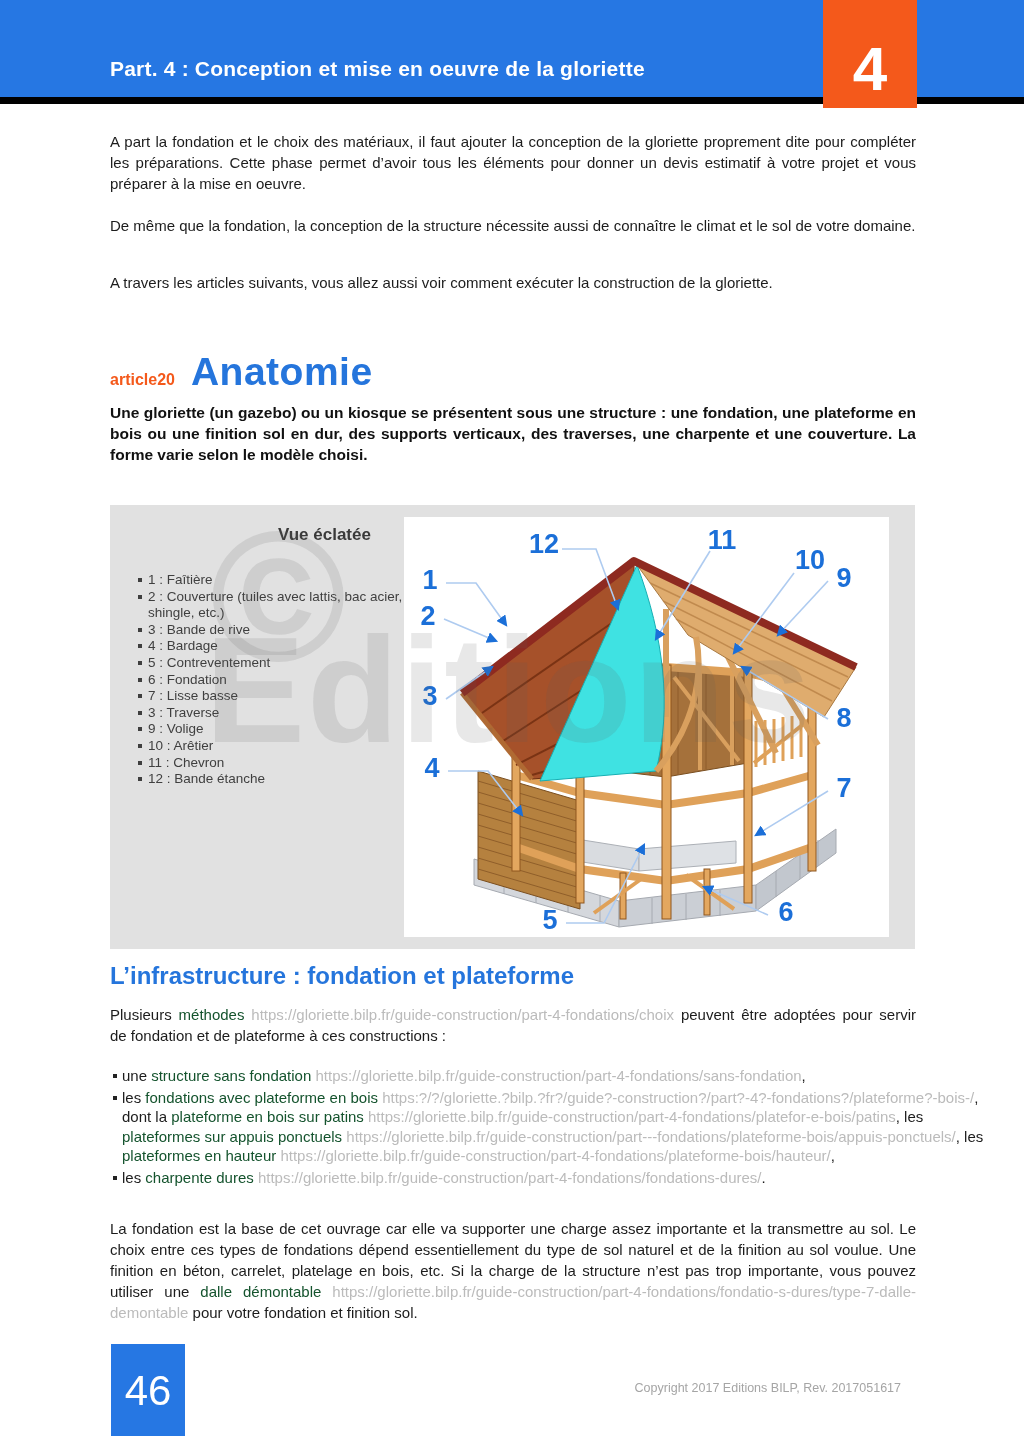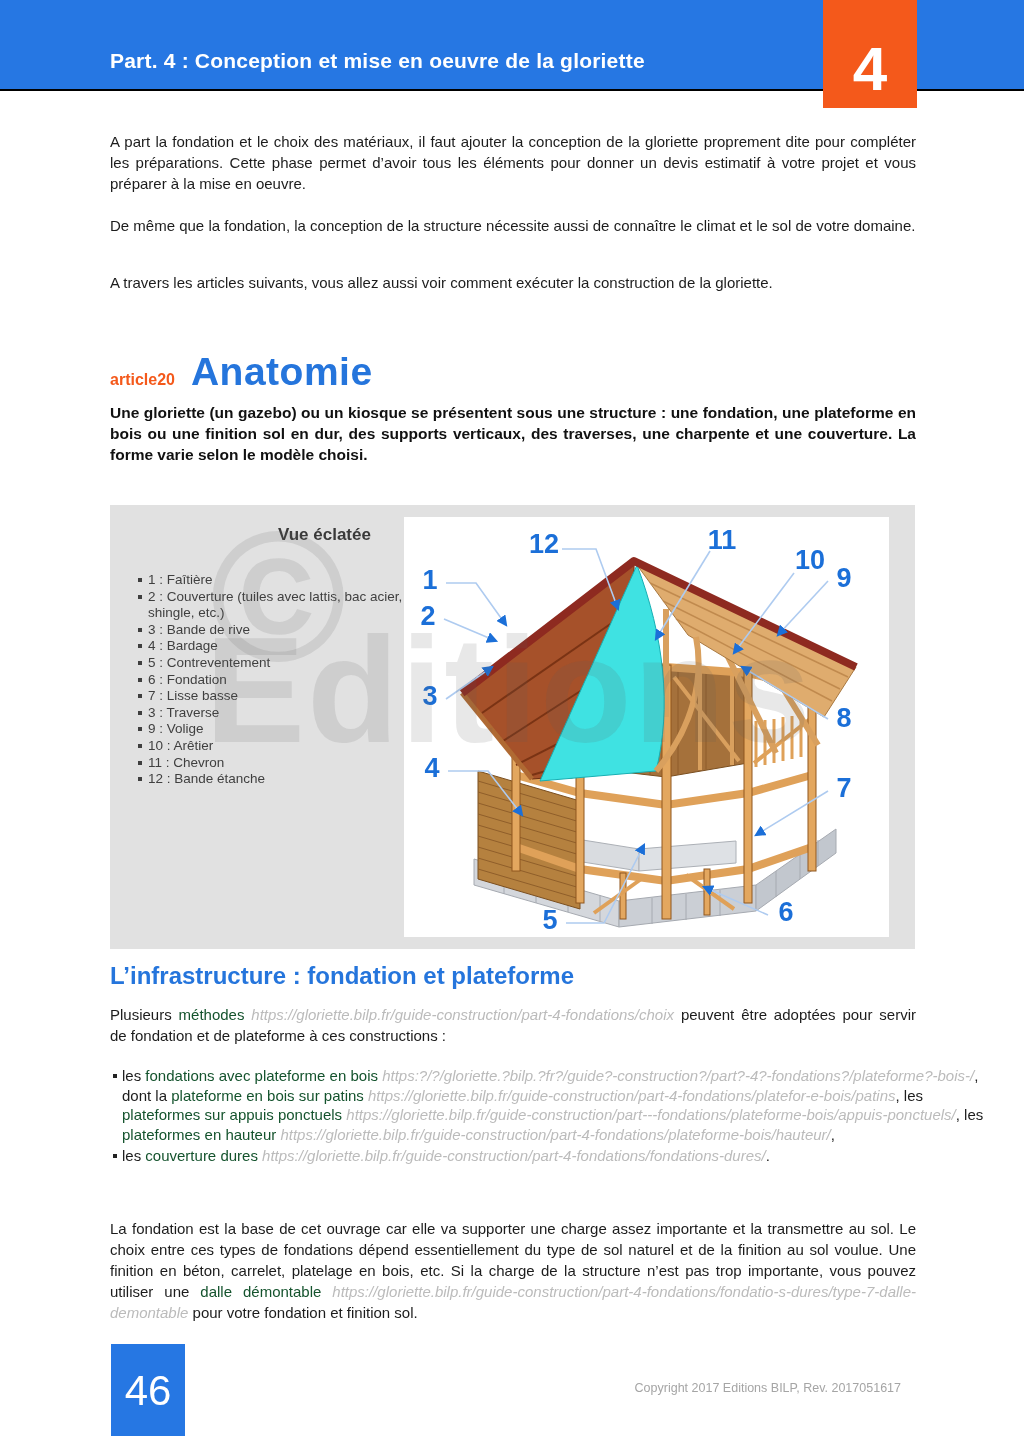--- a/index.html
+++ b/index.html
@@ -1,21 +1,21 @@
 <!DOCTYPE html>
 <html><head>
 <meta charset="utf-8">
 <style>
   html,body{margin:0;padding:0;background:#ffffff;}
   body{width:1024px;height:1436px;position:relative;overflow:hidden;
        font-family:"Liberation Sans",sans-serif;color:#1c1c1c;}
 
   
-  .banner{position:absolute;left:0;top:0;width:1024px;height:91px;
-          background:#2677E3;border-bottom:2px solid #000000;box-sizing:border-box;}
+  .banner{position:absolute;left:0;top:0;width:1024px;height:104px;
+          background:#2677E3;border-bottom:7px solid #000000;box-sizing:border-box;}
   .banner .title{position:absolute;left:110px;bottom:16px;margin:0;
           color:#ffffff;font-size:21px;font-weight:bold;letter-spacing:.2px;}
   .chapter-badge{position:absolute;left:823px;top:0;width:94px;height:108px;
           background:#F4591B;color:#ffffff;font-weight:bold;font-size:62px;line-height:1;
           display:flex;align-items:flex-end;justify-content:center;
           padding-bottom:8px;box-sizing:border-box;}
 
   
   .para{position:absolute;left:110px;width:806px;margin:0;
         font-size:15px;line-height:21px;text-align:justify;color:#1c1c1c;}
@@ -51,21 +51,21 @@
   .section-title{position:absolute;left:110px;top:962px;margin:0;
         color:#2575DC;font-size:24px;font-weight:bold;}
   #p4{top:1004px;}
   .link-list{position:absolute;left:113px;top:1066px;width:890px;margin:0;padding:0;list-style:none;}
   .link-list li{position:relative;padding-left:9px;font-size:15px;line-height:19.5px;
         color:#1c1c1c;margin-bottom:2px;}
   .link-list li::before{content:"";position:absolute;left:0;top:8px;width:4px;height:4px;background:#222;}
   #p5{top:1218px;}
 
   .seg-l{color:#14532d;}
-  .seg-u{color:#BBBBBB;font-style:italic;}
+  .seg-u{color:#BBBBBB;}
 
   
   .page-num{position:absolute;left:111px;top:1344px;width:74px;height:96px;
         background:#2677E3;color:#ffffff;font-size:42px;
         display:flex;align-items:center;justify-content:center;
         border-bottom:3px solid #7FA6E9;box-sizing:border-box;}
   .copyright{position:absolute;top:1381px;right:123px;font-size:12.5px;color:#A5A5A5;}
 </style>
 </head>
 <body>
@@ -268,22 +268,23 @@
     <div class="watermark">
       <span class="wm-c">©</span>
       <span class="wm-1">Editions</span>
     </div>
   </figure>
 
   <h2 class="section-title">L’infrastructure : fondation et plateforme</h2>
   <p class="para" id="p4"><span class="seg-t">Plusieurs </span><span class="seg-l">méthodes</span><span class="seg-u"> https://gloriette.bilp.fr/guide-construction/part-4-fondations/choix</span><span class="seg-t"> peuvent être adoptées pour servir de fondation et de plateforme à ces constructions :</span></p>
 
   <ul class="link-list">
+    <li><span class="seg-t">une </span><span class="seg-l">structure sans fondation</span><span class="seg-u"> https://gloriette.bilp.fr/guide-construction/part-4-fondations/sans-fondation</span><span class="seg-t">,</span></li>
     <li><span class="seg-t">les </span><span class="seg-l">fondations avec plateforme en bois</span><span class="seg-u"> https:?/?/gloriette.?bilp.?fr?/guide?-construction?/part?-4?-fondations?/plateforme?-bois-/</span><span class="seg-t">, dont la </span><span class="seg-l">plateforme en bois sur patins</span><span class="seg-u"> https://gloriette.bilp.fr/guide-construction/part-4-fondations/platefor-e-bois/patins</span><span class="seg-t">, les </span><span class="seg-l">plateformes sur appuis ponctuels</span><span class="seg-u"> https://gloriette.bilp.fr/guide-construction/part---fondations/plateforme-bois/appuis-ponctuels/</span><span class="seg-t">, les </span><span class="seg-l">plateformes en hauteur</span><span class="seg-u"> https://gloriette.bilp.fr/guide-construction/part-4-fondations/plateforme-bois/hauteur/</span><span class="seg-t">,</span></li>
-    <li><span class="seg-t">les </span><span class="seg-l">couverture dures</span><span class="seg-u"> https://gloriette.bilp.fr/guide-construction/part-4-fondations/fondations-dures/</span><span class="seg-t">.</span></li>
+    <li><span class="seg-t">les </span><span class="seg-l">charpente dures</span><span class="seg-u"> https://gloriette.bilp.fr/guide-construction/part-4-fondations/fondations-dures/</span><span class="seg-t">.</span></li>
   </ul>
 
   <p class="para" id="p5"><span class="seg-t">La fondation est la base de cet ouvrage car elle va supporter une charge assez importante et la transmettre au sol. Le choix entre ces types de fondations dépend essentiellement du type de sol naturel et de la finition au sol voulue. Une finition en béton, carrelet, platelage en bois, etc. Si la charge de la structure n’est pas trop importante, vous pouvez utiliser une </span><span class="seg-l">dalle démontable</span><span class="seg-u"> https://gloriette.bilp.fr/guide-construction/part-4-fondations/fondatio-s-dures/type-7-dalle-demontable</span><span class="seg-t"> pour votre fondation et finition sol.</span></p>
 
   <div class="page-num">46</div>
   <div class="copyright">Copyright 2017 Editions BILP, Rev. 2017051617</div>
 
 </div>
 
 </body></html>

